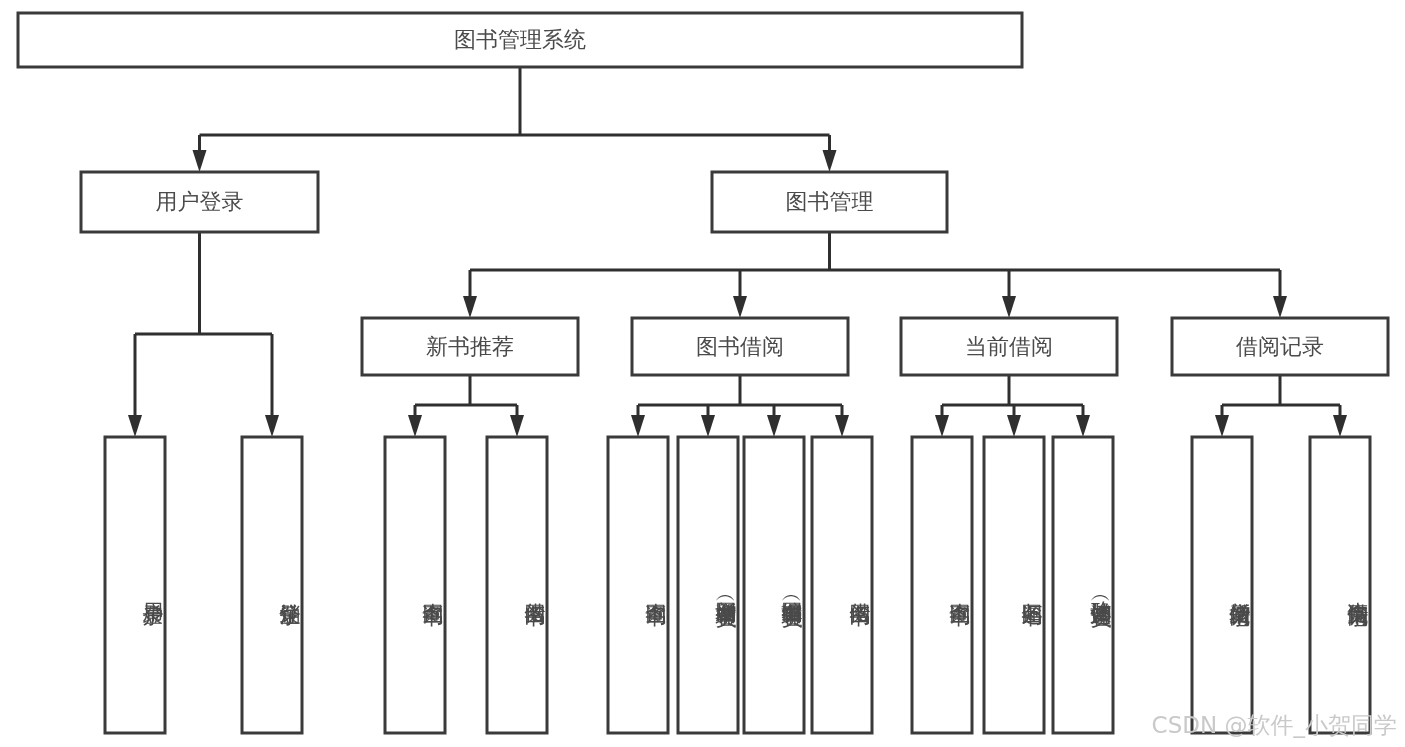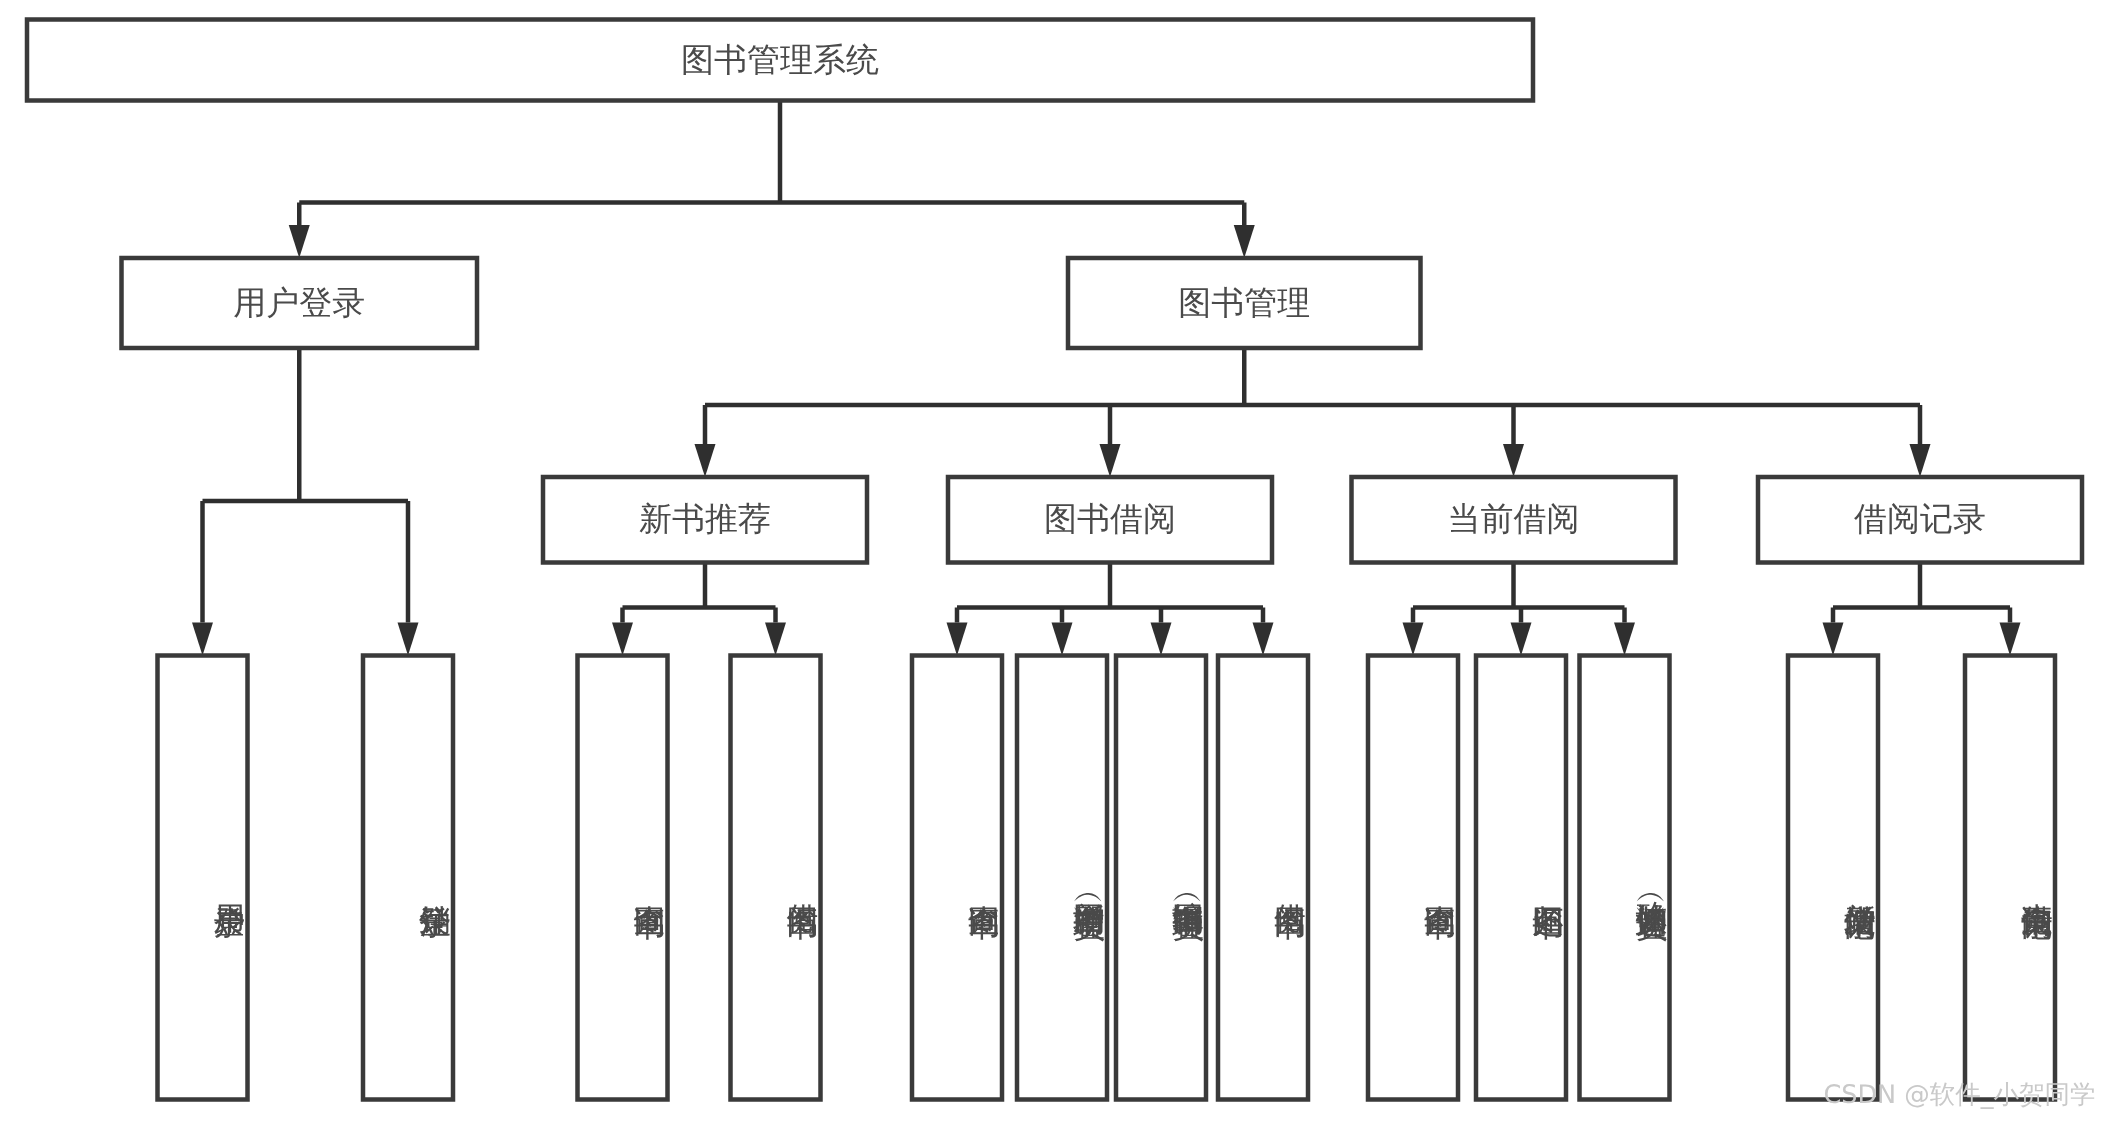--- a/index.html
+++ b/index.html
@@ -60,21 +60,21 @@
     justify-content: center;
     text-align: left;
     white-space: nowrap;
     pointer-events: none;
   }
   .watermark {
     position: absolute;
     right: 8px;
     bottom: 6px;
     font-family: "DejaVu Sans", "Liberation Sans", sans-serif;
-    font-size: 17px;
+    font-size: 23px;
     color: #c9c9c9;
     white-space: nowrap;
   }
 </style>
 </head>
 <body>
 
 <div id="diagram-root">
 
   <svg id="tree-svg" viewBox="0 0 1405 747">

